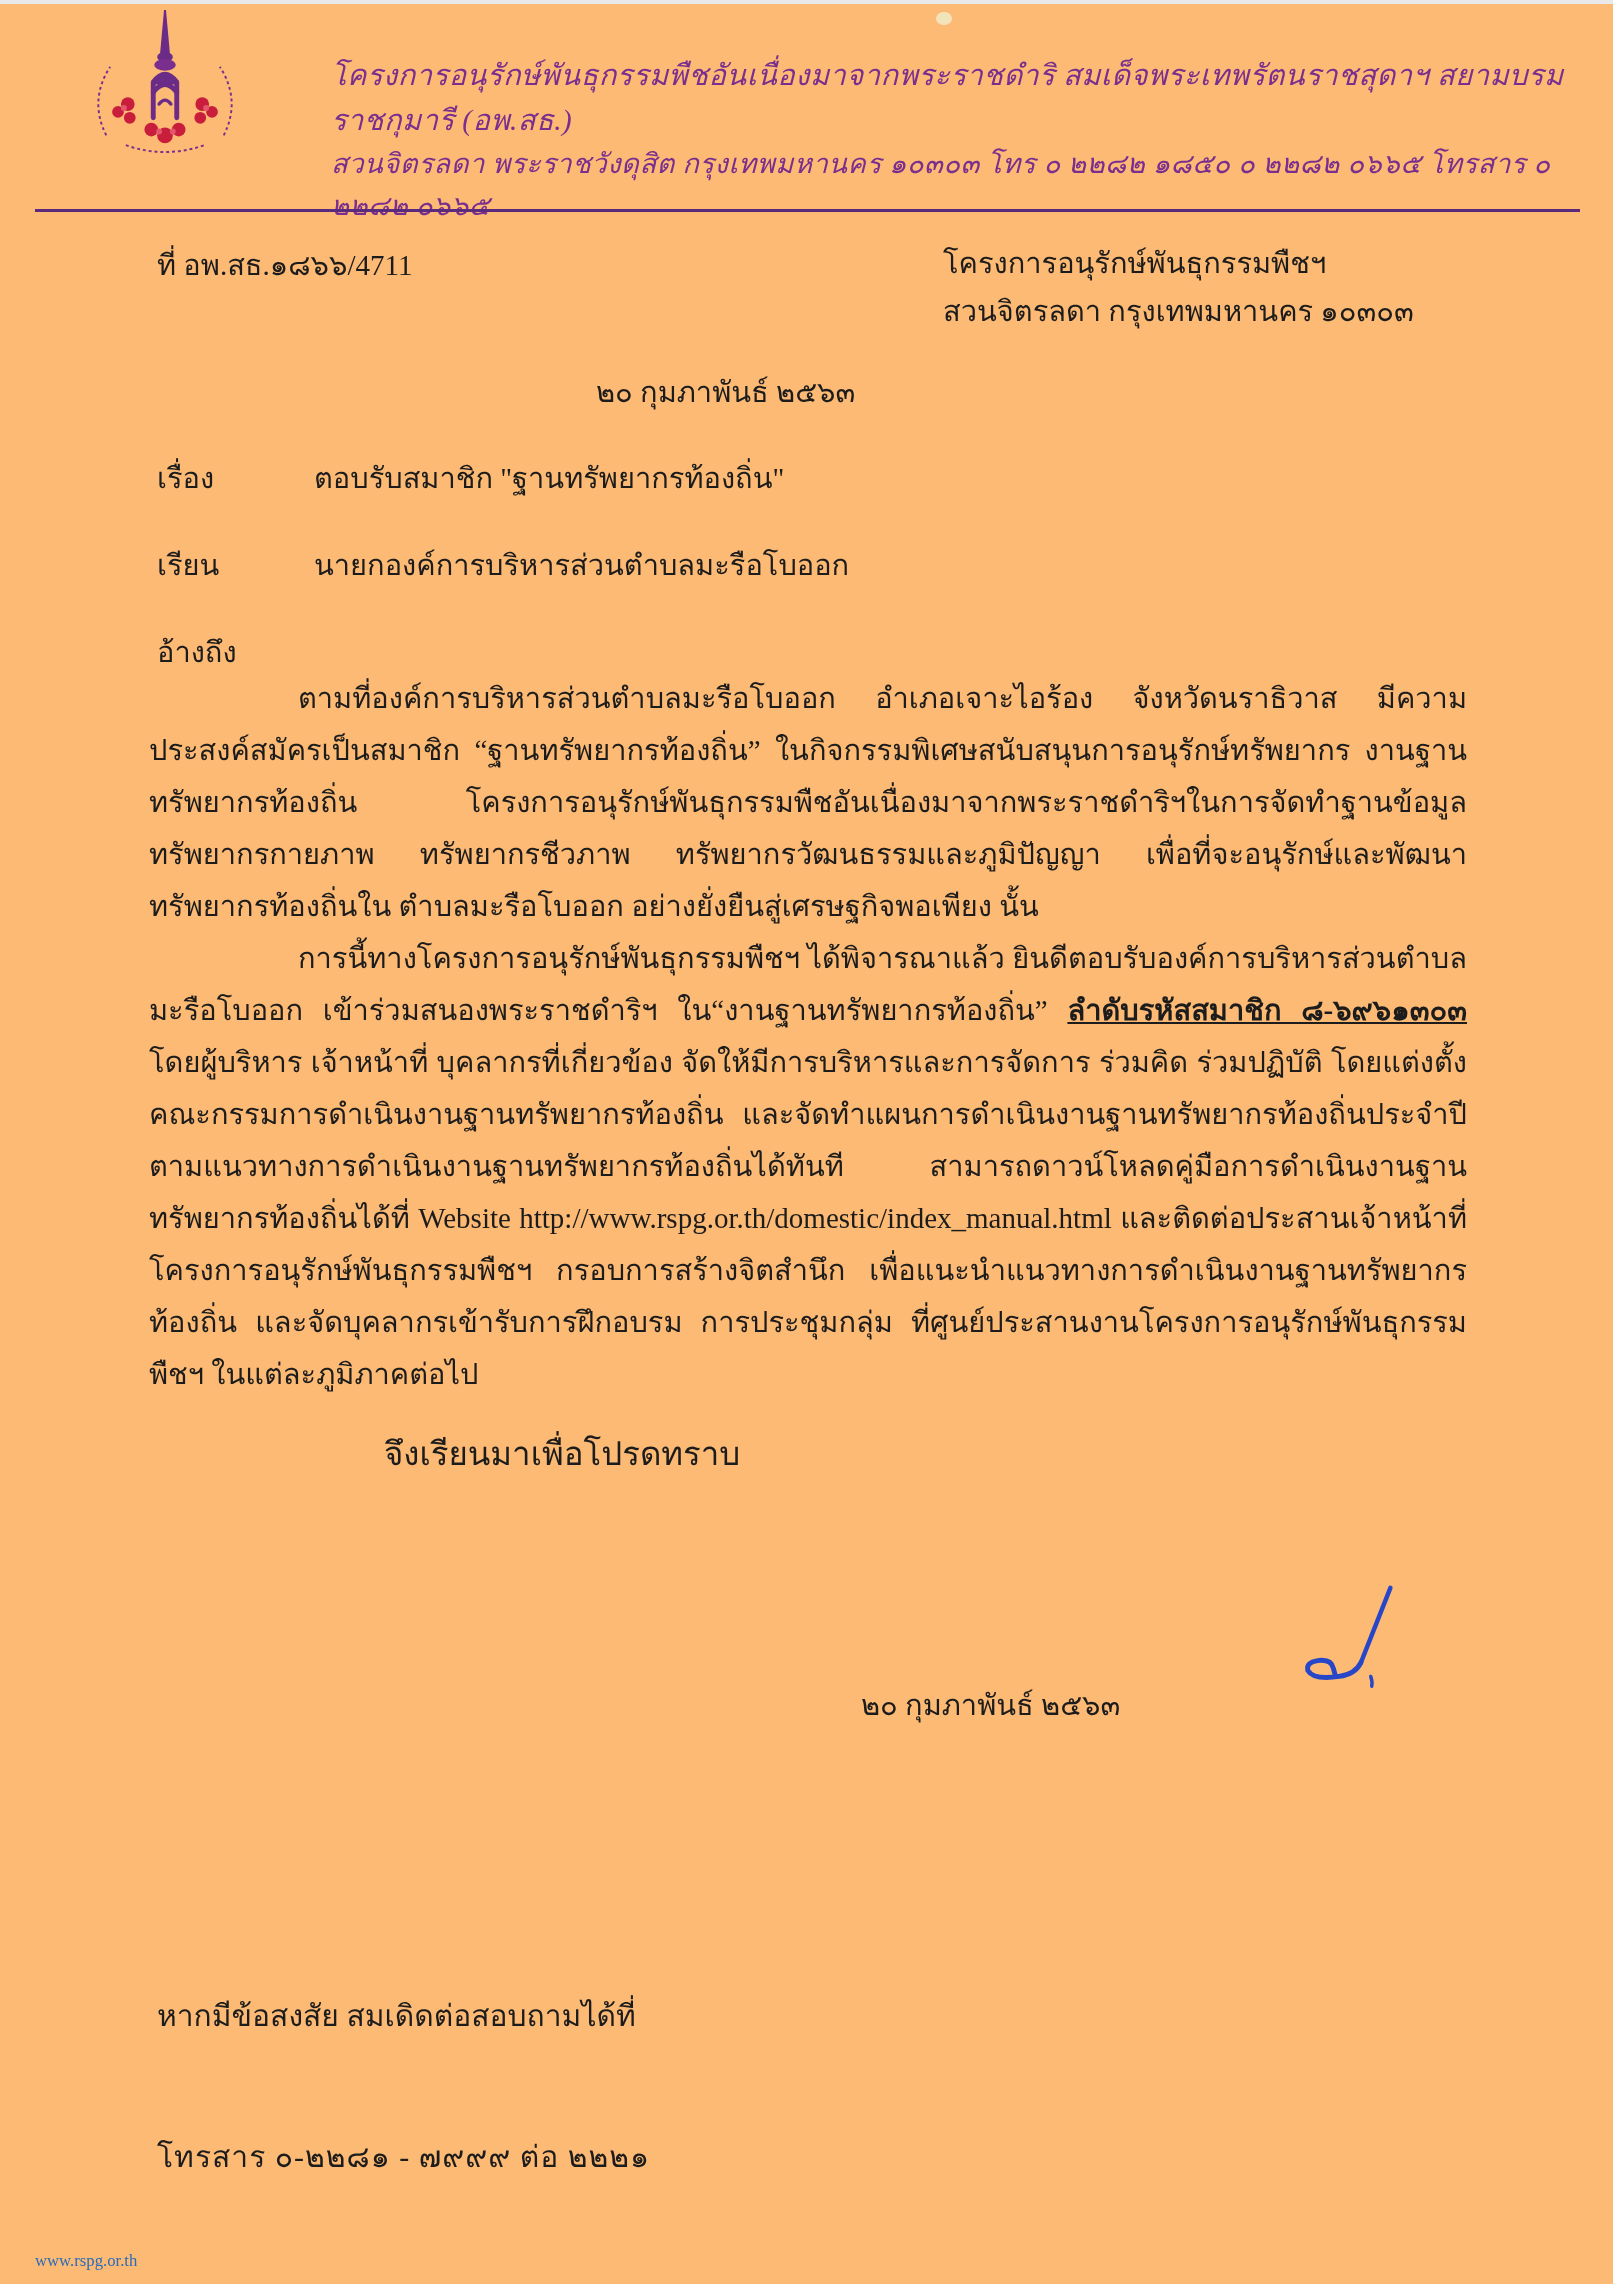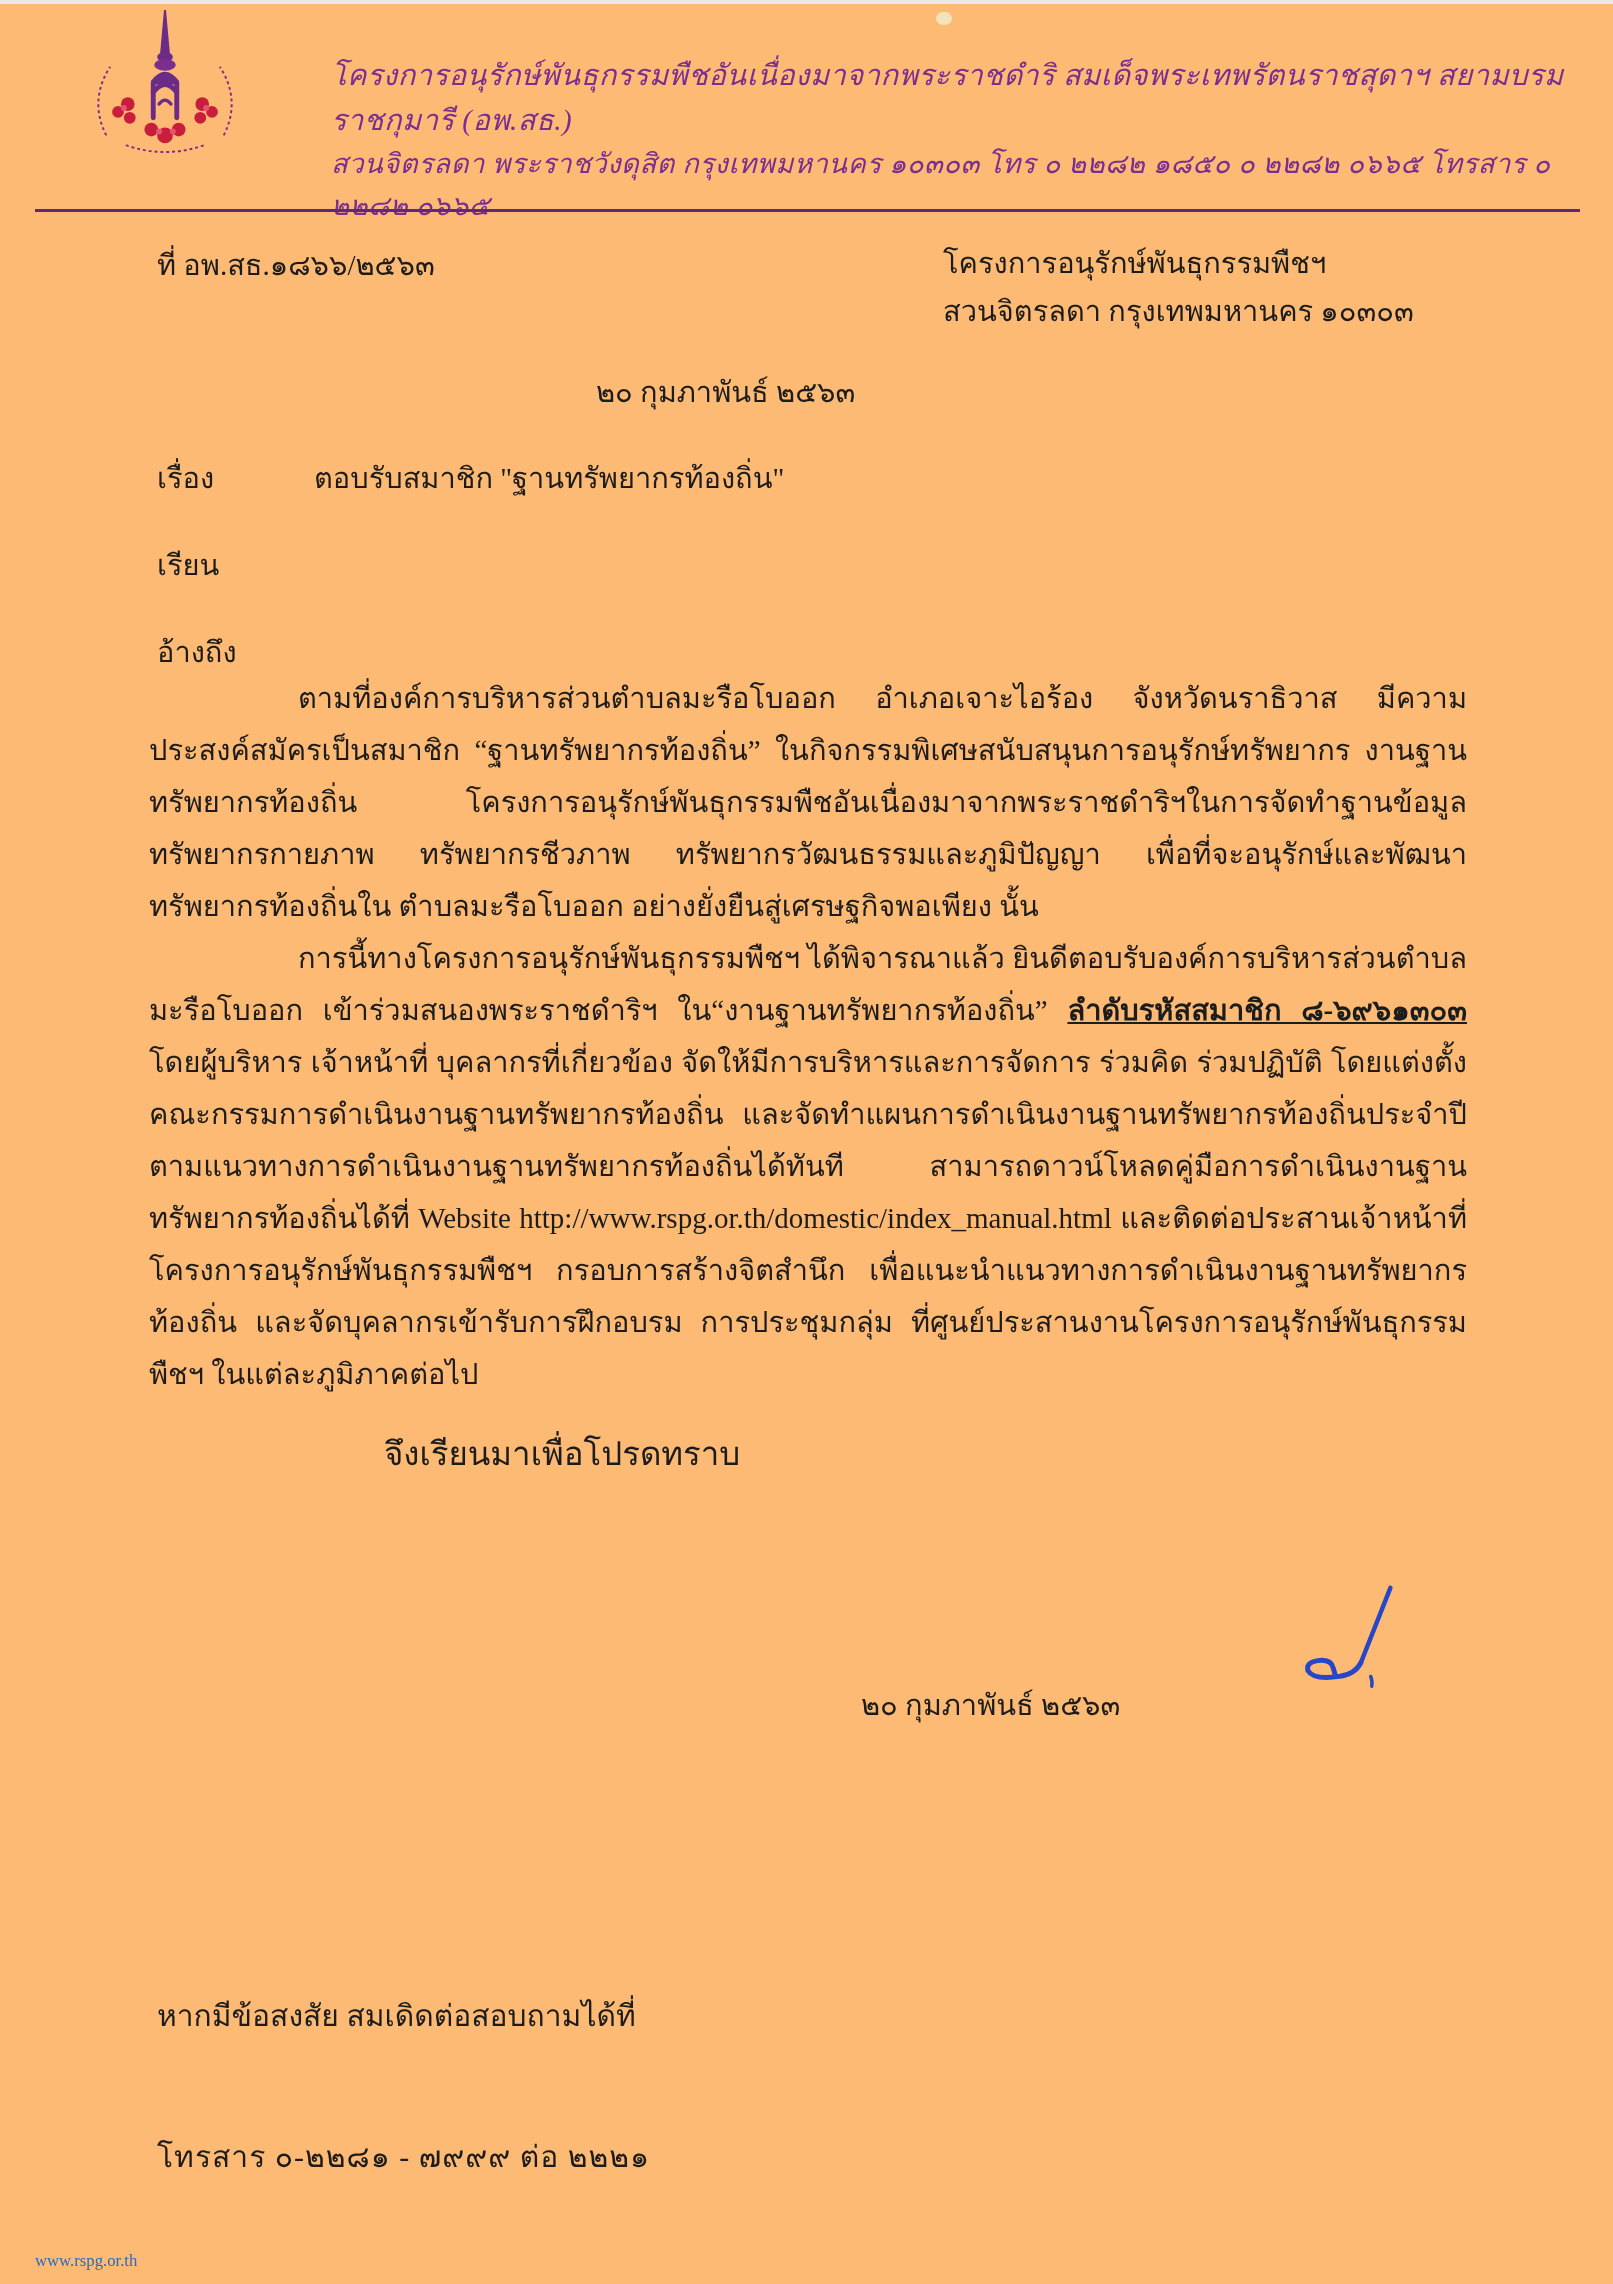--- a/index.html
+++ b/index.html
@@ -95,36 +95,37 @@
     </g>
   </svg>
 
   <div class="header-text">
     <div class="header-line1">โครงการอนุรักษ์พันธุกรรมพืชอันเนื่องมาจากพระราชดำริ สมเด็จพระเทพรัตนราชสุดาฯ สยามบรมราชกุมารี (อพ.สธ.)</div>
     <div class="header-line2">สวนจิตรลดา พระราชวังดุสิต กรุงเทพมหานคร ๑๐๓๐๓  โทร ๐ ๒๒๘๒ ๑๘๕๐  ๐ ๒๒๘๒ ๐๖๖๕  โทรสาร ๐ ๒๒๘๒ ๐๖๖๕</div>
   </div>
 
   <div class="header-rule"></div>
 
-  <div class="doc-number">ที่ อพ.สธ.๑๘๖๖/๒๕๖๓</div>
+  <div class="doc-number">ที่ อพ.สธ.๑๘๖๖/4711</div>
 
   <div class="sender-block">
     <div>โครงการอนุรักษ์พันธุกรรมพืชฯ</div>
     <div>สวนจิตรลดา กรุงเทพมหานคร ๑๐๓๐๓</div>
   </div>
 
   <div class="letter-date">๒๐ กุมภาพันธ์ ๒๕๖๓</div>
 
   <div class="meta">
     <div class="meta-row">
       <div class="meta-label">เรื่อง</div>
       <div>ตอบรับสมาชิก "ฐานทรัพยากรท้องถิ่น"</div>
     </div>
     <div class="meta-row">
       <div class="meta-label">เรียน</div>
+      <div>นายกองค์การบริหารส่วนตำบลมะรือโบออก</div>
     </div>
     <div class="meta-row">
       <div class="meta-label">อ้างถึง</div>
     </div>
   </div>
 
   <div class="body-text">
     <p>ตามที่องค์การบริหารส่วนตำบลมะรือโบออก อำเภอเจาะไอร้อง จังหวัดนราธิวาส มีความประสงค์สมัครเป็นสมาชิก “ฐานทรัพยากรท้องถิ่น” ในกิจกรรมพิเศษสนับสนุนการอนุรักษ์ทรัพยากร งานฐานทรัพยากรท้องถิ่น โครงการอนุรักษ์พันธุกรรมพืชอันเนื่องมาจากพระราชดำริฯในการจัดทำฐานข้อมูลทรัพยากรกายภาพ ทรัพยากรชีวภาพ ทรัพยากรวัฒนธรรมและภูมิปัญญา  เพื่อที่จะอนุรักษ์และพัฒนาทรัพยากรท้องถิ่นใน ตำบลมะรือโบออก อย่างยั่งยืนสู่เศรษฐกิจพอเพียง นั้น</p>
     <p><span>การนี้ทางโครงการอนุรักษ์พันธุกรรมพืชฯ ได้พิจารณาแล้ว ยินดีตอบรับองค์การบริหารส่วนตำบลมะรือโบออก เข้าร่วมสนองพระราชดำริฯ ใน“งานฐานทรัพยากรท้องถิ่น”  </span><span class="member-code">ลำดับรหัสสมาชิก ๘-๖๙๖๑๓๐๓</span><span> โดยผู้บริหาร เจ้าหน้าที่ บุคลากรที่เกี่ยวข้อง จัดให้มีการบริหารและการจัดการ ร่วมคิด ร่วมปฏิบัติ โดยแต่งตั้งคณะกรรมการดำเนินงานฐานทรัพยากรท้องถิ่น และจัดทำแผนการดำเนินงานฐานทรัพยากรท้องถิ่นประจำปีตามแนวทางการดำเนินงานฐานทรัพยากรท้องถิ่นได้ทันที สามารถดาวน์โหลดคู่มือการดำเนินงานฐานทรัพยากรท้องถิ่นได้ที่ Website http://www.rspg.or.th/domestic/index_manual.html และติดต่อประสานเจ้าหน้าที่โครงการอนุรักษ์พันธุกรรมพืชฯ กรอบการสร้างจิตสำนึก เพื่อแนะนำแนวทางการดำเนินงานฐานทรัพยากรท้องถิ่น และจัดบุคลากรเข้ารับการฝึกอบรม การประชุมกลุ่ม ที่ศูนย์ประสานงานโครงการอนุรักษ์พันธุกรรมพืชฯ ในแต่ละภูมิภาคต่อไป</span></p>
   </div>

